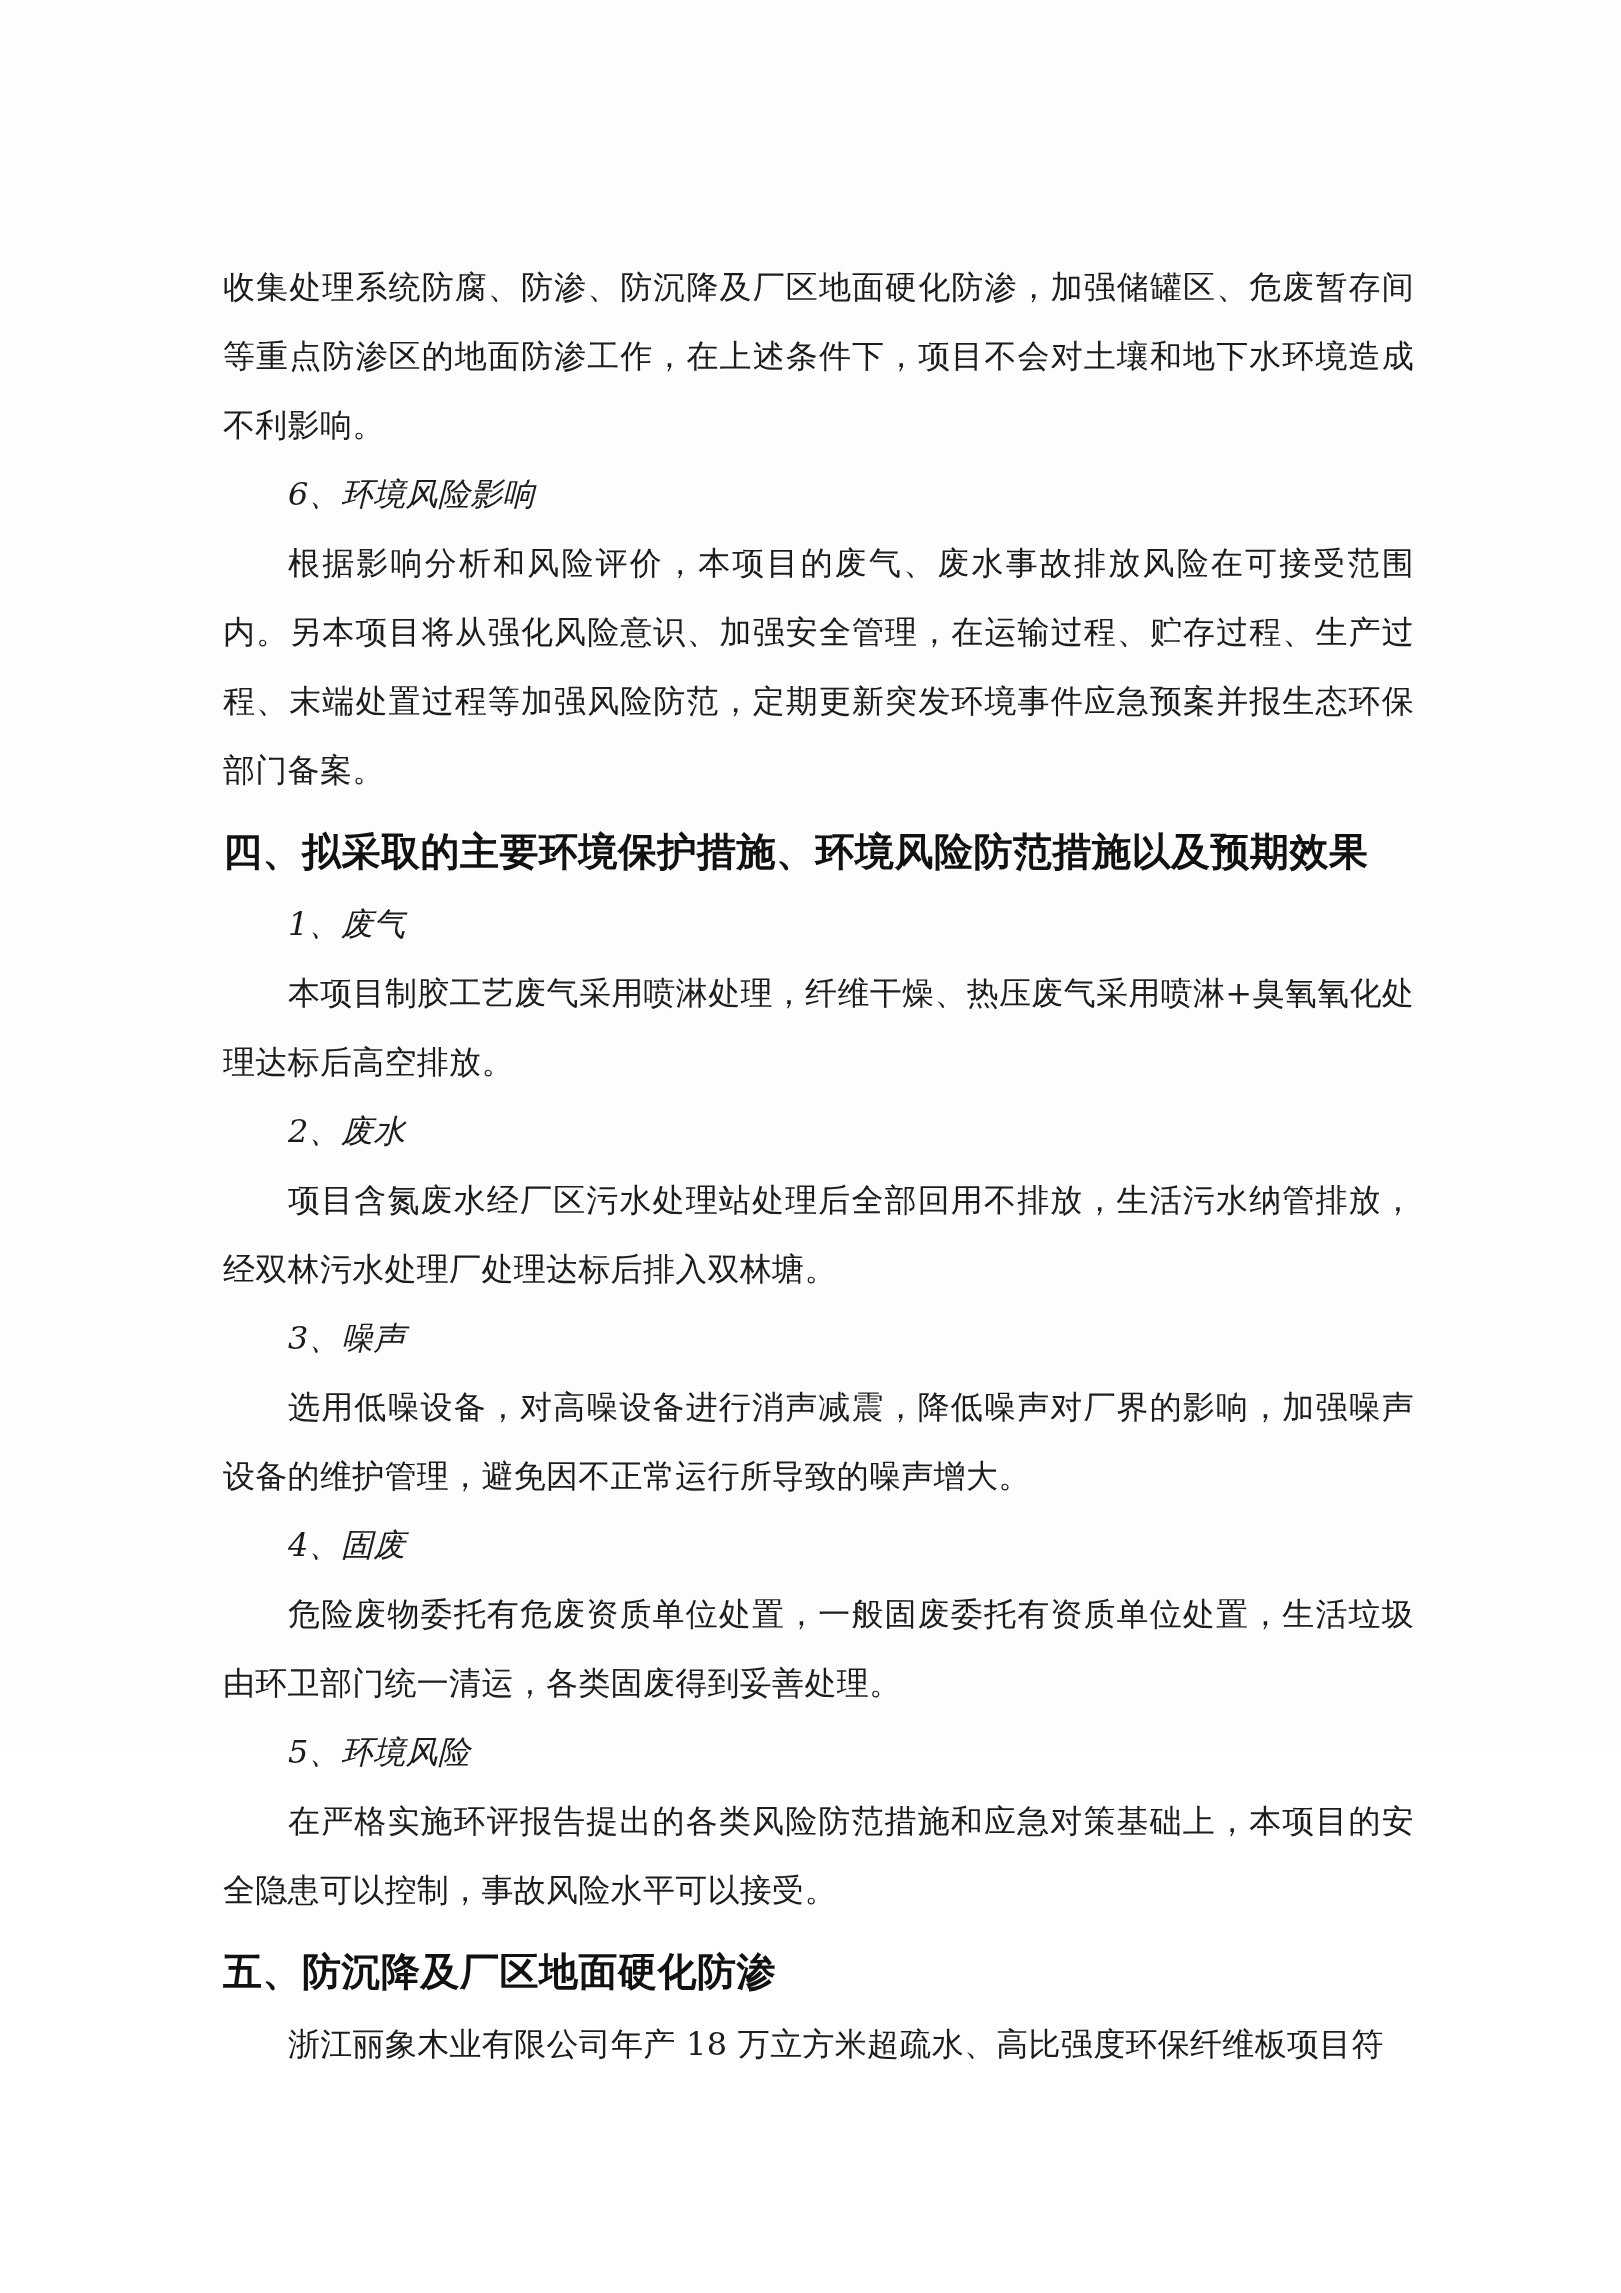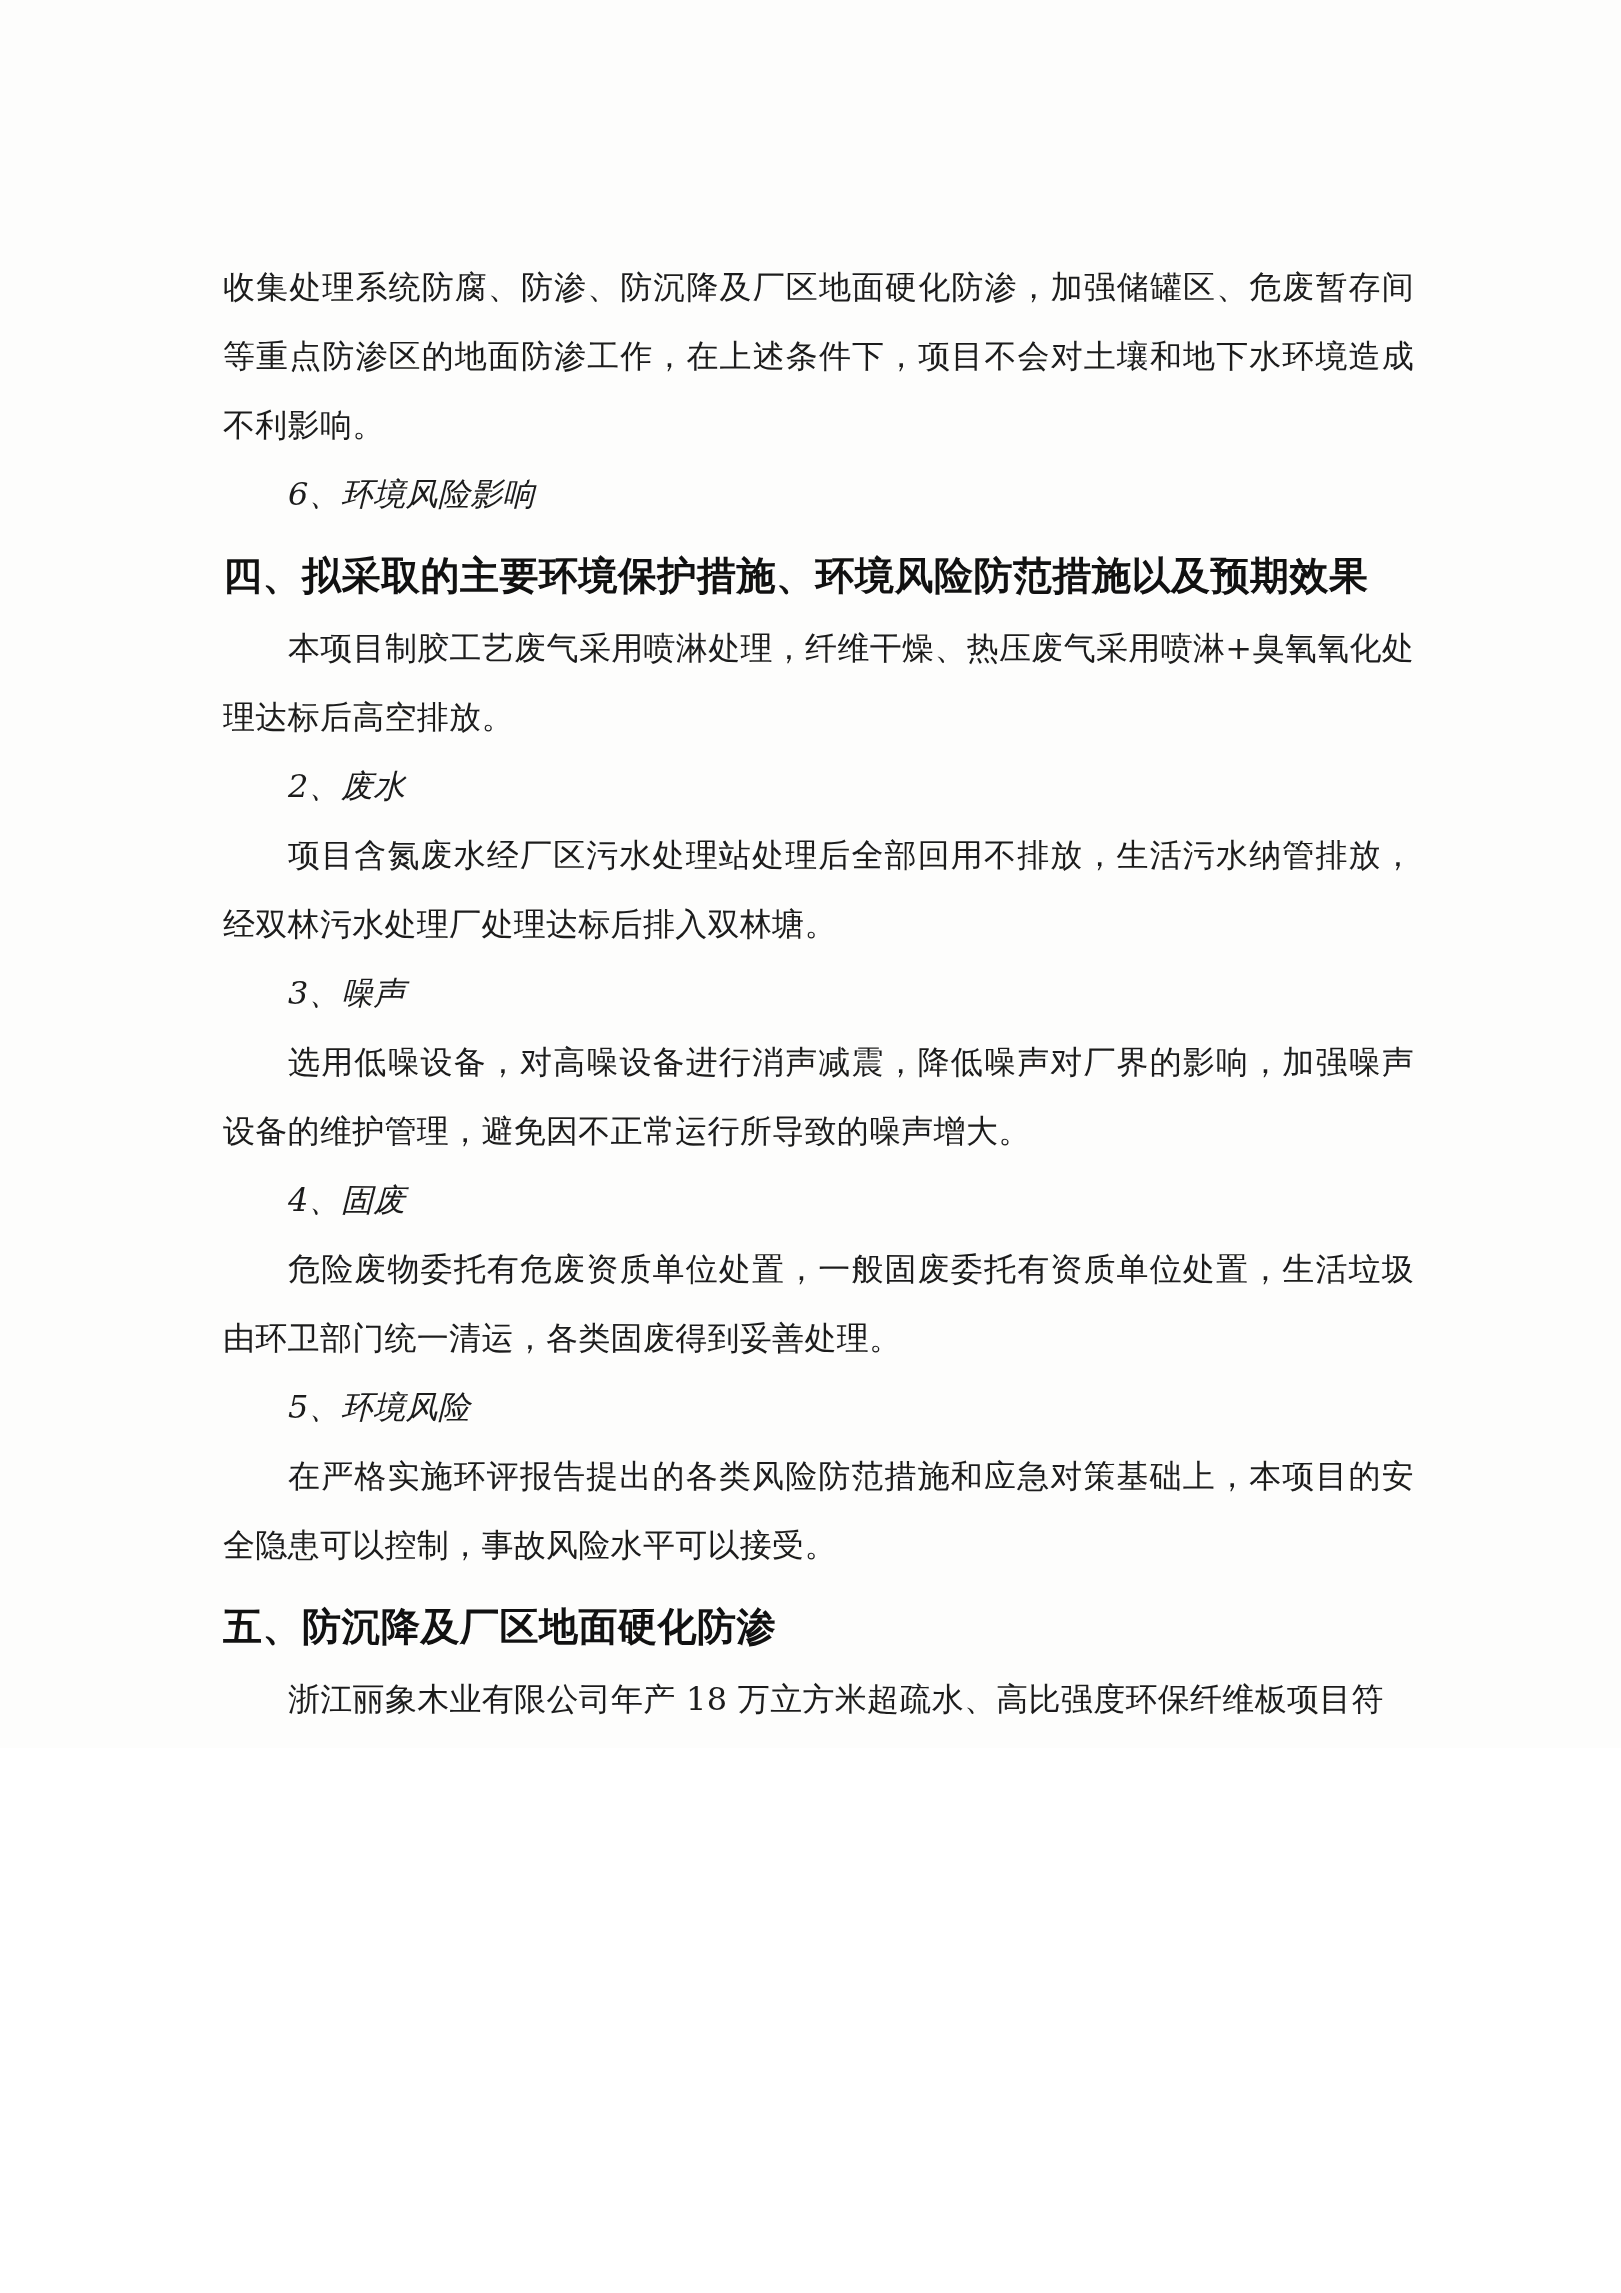--- a/index.html
+++ b/index.html
@@ -61,23 +61,25 @@
 </head>
 <body>
 
 <div class="page">
   <div class="content">
 
     <p class="body-text">收集处理系统防腐、防渗、防沉降及厂区地面硬化防渗，加强储罐区、危废暂存间等重点防渗区的地面防渗工作，在上述条件下，项目不会对土壤和地下水环境造成不利影响。</p>
 
     <p class="body-text numbered-item">6、环境风险影响</p>
 
+    <p class="body-text indent">根据影响分析和风险评价，本项目的废气、废水事故排放风险在可接受范围内。另本项目将从强化风险意识、加强安全管理，在运输过程、贮存过程、生产过程、末端处置过程等加强风险防范，定期更新突发环境事件应急预案并报生态环保部门备案。</p>
 
     <h2 class="section-heading">四、拟采取的主要环境保护措施、环境风险防范措施以及预期效果</h2>
 
+    <p class="body-text numbered-item">1、废气</p>
 
     <p class="body-text indent">本项目制胶工艺废气采用喷淋处理，纤维干燥、热压废气采用喷淋+臭氧氧化处理达标后高空排放。</p>
 
     <p class="body-text numbered-item">2、废水</p>
 
     <p class="body-text indent">项目含氮废水经厂区污水处理站处理后全部回用不排放，生活污水纳管排放，经双林污水处理厂处理达标后排入双林塘。</p>
 
     <p class="body-text numbered-item">3、噪声</p>
 
     <p class="body-text indent">选用低噪设备，对高噪设备进行消声减震，降低噪声对厂界的影响，加强噪声设备的维护管理，避免因不正常运行所导致的噪声增大。</p>

